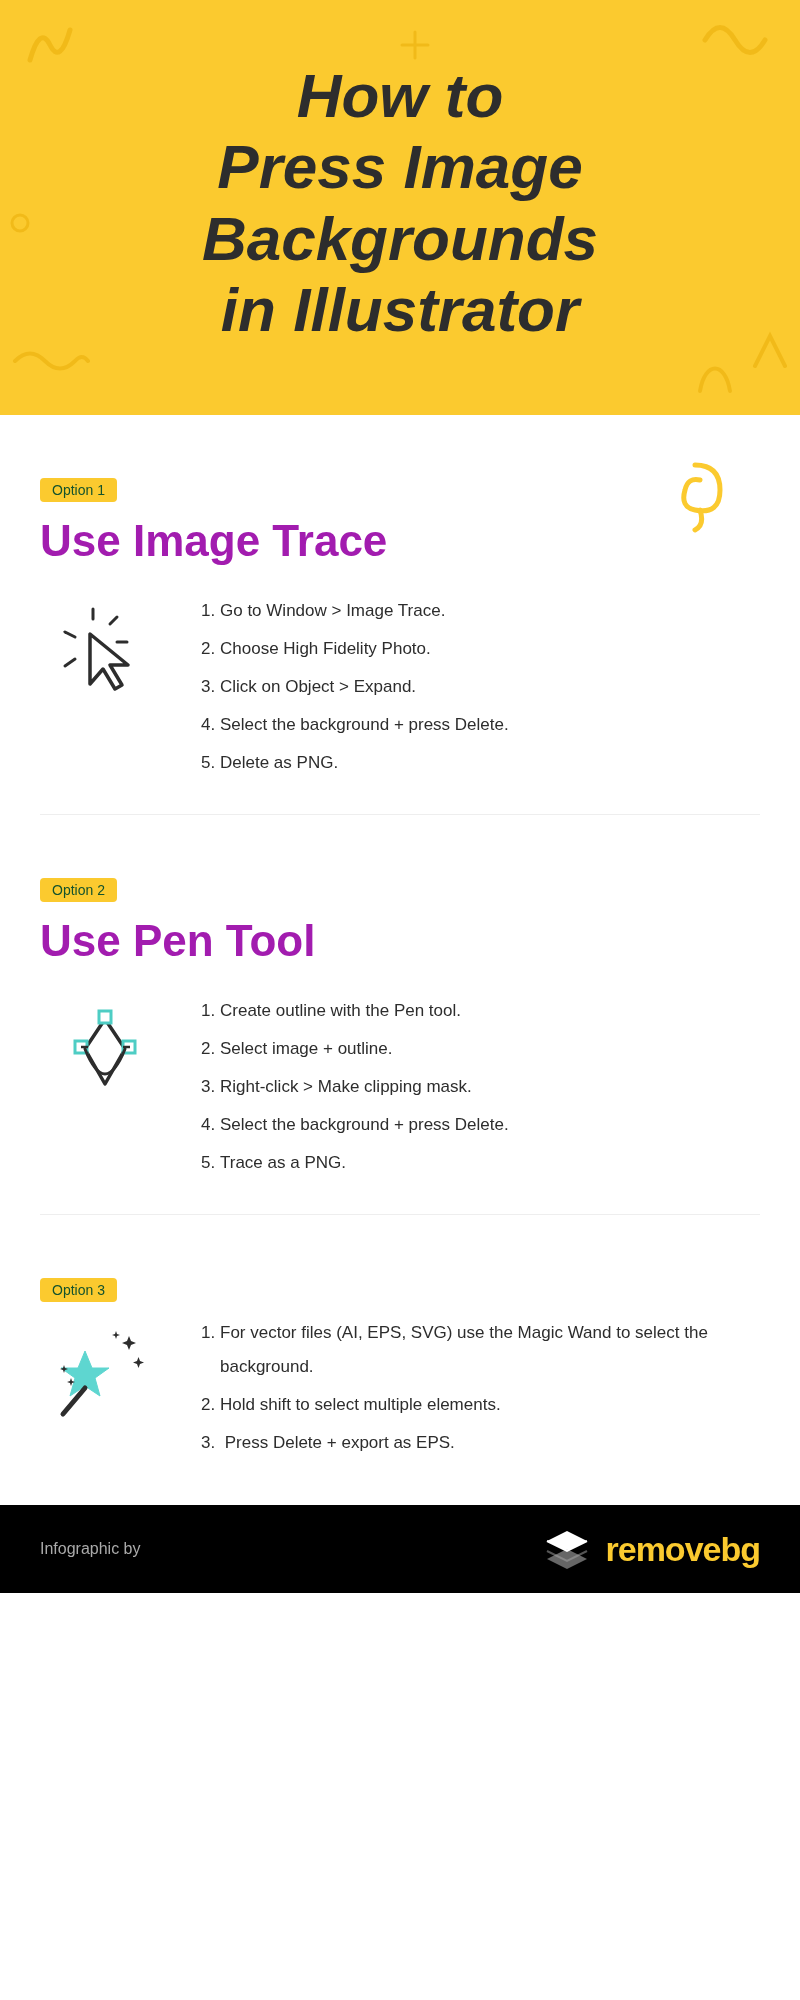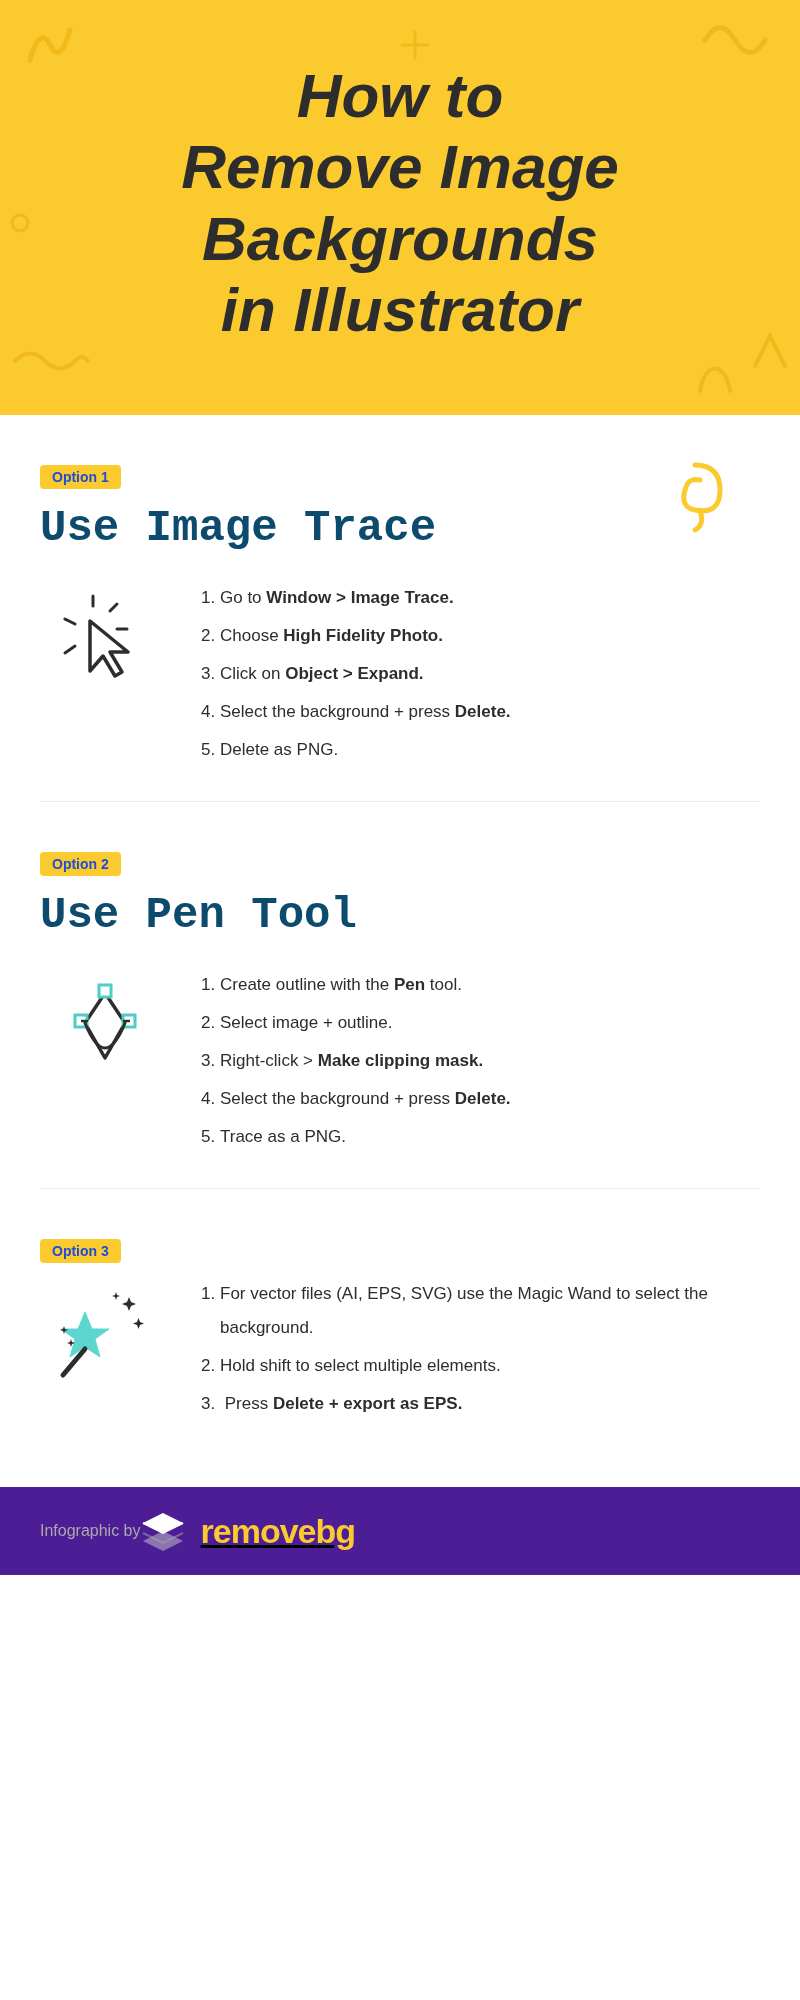--- a/index.html
+++ b/index.html
@@ -45,33 +45,33 @@
     
     .section {
       padding: 50px 0 30px;
       border-bottom: 1px solid #eee;
     }
     .section:last-of-type { border-bottom: none; }
 
     .option-badge {
       display: inline-block;
       background: #FBCA2F;
-      color: #1d4ed8;
-      font-weight: 700;
+      color: #14532d;
+      font-weight: 400;
       font-size: 14px;
       padding: 4px 12px;
       border-radius: 4px;
       margin-bottom: 14px;
+      margin-top: 13px;
     }
     .section-title {
       font-size: 44px;
       font-weight: 900;
-      color: #0c4a6e;
+      color: #a21caf;
       margin-bottom: 28px;
-      font-family: Liberation Mono, monospace;
     }
     .section-body {
       display: flex;
       align-items: flex-start;
       gap: 30px;
     }
     .icon-area {
       flex: 0 0 130px;
       display: flex;
       align-items: center;
@@ -82,29 +82,30 @@
       flex: 1;
       list-style: decimal;
       padding-left: 20px;
       font-size: 17px;
       color: #2d2d2d;
       line-height: 2;
     }
     .steps-list li {
       margin-bottom: 4px;
     }
-    .steps-list b { font-weight: 700; }
+    .steps-list b { font-weight: 400; }
 
     
     .footer {
-      background: #4c1d95;
+      background: #000000;
       padding: 24px 40px;
       display: flex;
       align-items: center;
-      margin-top: 32px;
+      justify-content: space-between;
+      margin-top: 11px;
     }
     .footer-left {
       color: #aaa;
       font-size: 16px;
     }
     .footer-brand {
       display: flex;
       align-items: center;
       gap: 16px;
       text-decoration: underline;
@@ -170,21 +171,21 @@
     </svg>
   </div>
   <div class="doodle d7">
     <svg width="40" height="40" viewBox="0 0 40 40">
       <path d="M5,35 L20,5 L35,35" stroke-width="4"></path>
     </svg>
   </div>
 
   <h1 class="header-title">
     <span>How to</span><br>
-    <span>Remove Image</span><br>
+    <span>Press Image</span><br>
     <span>Backgrounds</span><br>
     <span>in Illustrator</span>
   </h1>
 </div>
 
 <div class="content">
 
   <div class="section option1-wrapper">
     
     <div style="position:absolute; right:20px; top:40px;">

